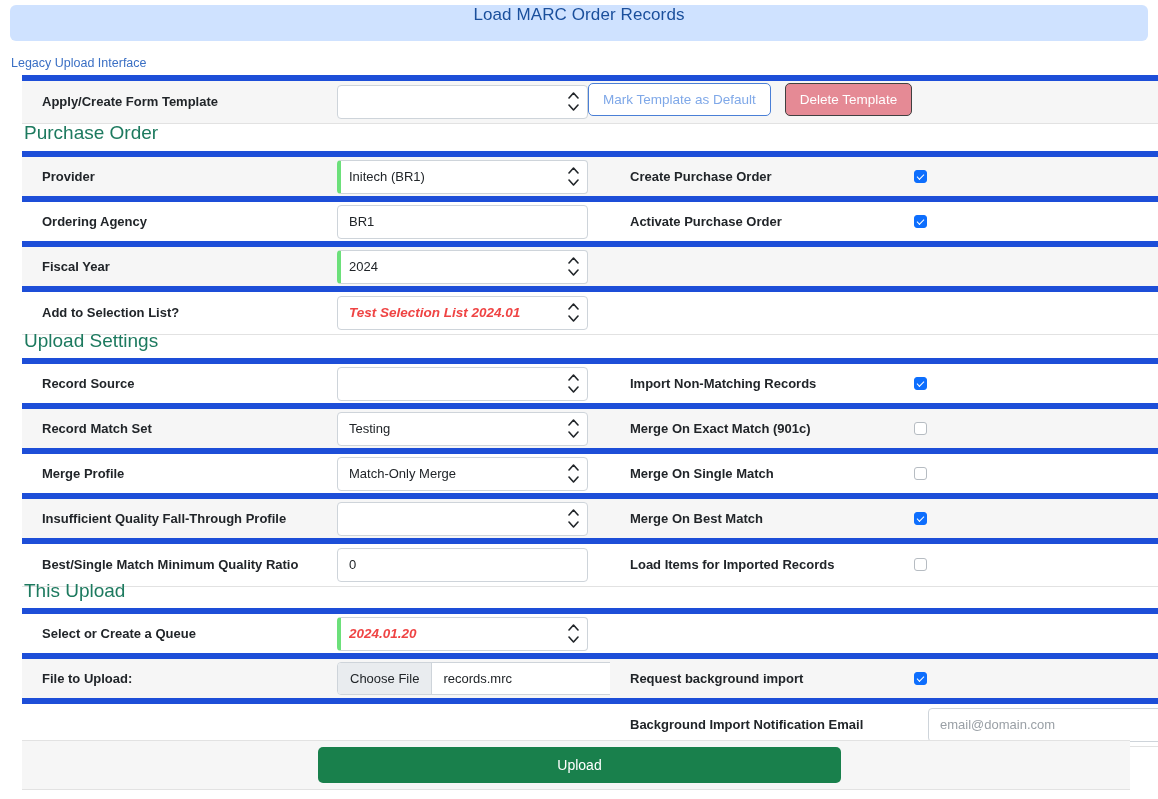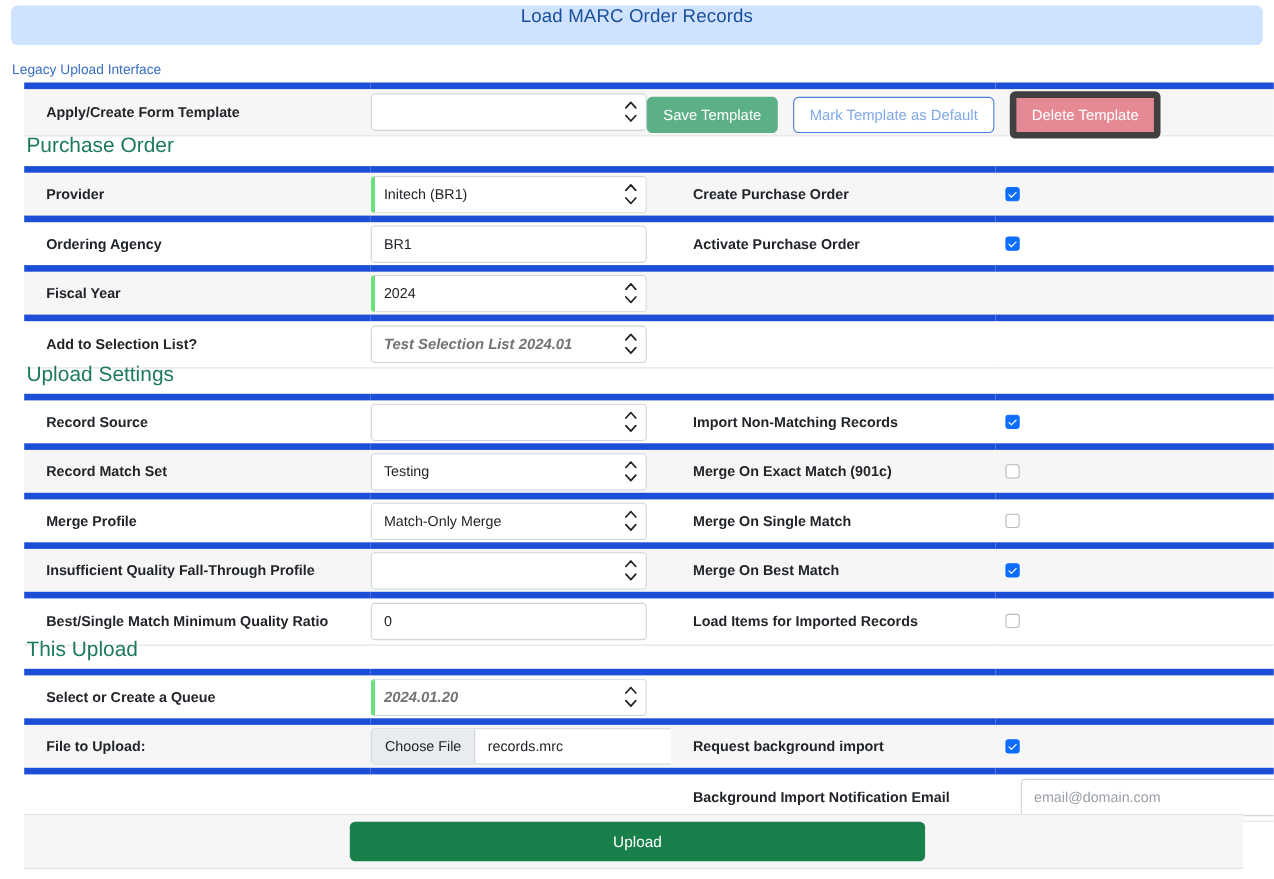--- a/index.html
+++ b/index.html
@@ -61,21 +61,21 @@
     display:flex;align-items:center;
     padding-left:11px;font-size:13px;color:#212529;
   }
   .sel.greenbar{border-left:4px solid #6ce07a;padding-left:8px;}
   .sel .caret{
     position:absolute;right:8px;top:0;height:100%;
     display:flex;flex-direction:column;justify-content:center;gap:5px;
     pointer-events:none;
   }
   .sel .caret svg{display:block;}
-  .sel .val.greenitalic{color:#737373;font-style:italic;font-weight:bold;font-size:13.5px;}
+  .sel .val.greenitalic{color:#ef4444;font-style:italic;font-weight:bold;font-size:13.5px;}
   .sel .val{white-space:nowrap;overflow:hidden;}
 
   
   .inp{
     box-sizing:border-box;width:251px;height:34px;
     border:1px solid #ced4da;border-radius:4px;background:#fff;
     display:flex;align-items:center;padding-left:11px;
     font-size:13px;color:#212529;
   }
 
@@ -121,21 +121,21 @@
   }
   .btn-save{
     background:#5cb085;color:#fff;border:1px solid #5cb085;border-radius:5px;
     padding:0 14px;height:31px;display:flex;align-items:center;font-size:13.5px;
   }
   .btn-mark{
     background:#fff;color:#7fa8e8;border:1px solid #4a7fd6;border-radius:5px;
     padding:0 14px;height:31px;display:flex;align-items:center;font-size:13.5px;
   }
   .btn-del{
-    background:#e58a95;color:#fff;border:6px solid #404040;border-radius:5px;
+    background:#e58a95;color:#fff;border:1px solid #404040;border-radius:5px;
     padding:0 14px;height:31px;display:flex;align-items:center;font-size:13.5px;
   }
 
   
   .uploadrow{
     position:absolute;left:22px;top:740px;width:1108px;height:48px;
     background:#f6f6f6;border-top:1px solid #e2e2e2;border-bottom:1px solid #e2e2e2;
   }
   .btn-upload{
     position:absolute;left:296px;top:6px;width:523px;height:36px;
@@ -172,21 +172,20 @@
           </span>
         </div>
       </td>
       <td class="lab2"></td>
       <td class="ctl2"></td>
     </tr>
   </tbody>
     </table>
 
   <div class="tmplbtns">
-    <div class="btn-save">Save Template</div>
     <div class="btn-mark">Mark Template as Default</div>
     <div class="btn-del">Delete Template</div>
   </div>
 
   <div class="sechead" style="top:122px;">Purchase Order</div>
 
   <table class="ftable" style="top:151px;">
     <tbody>
         <tr class="odd">
       <td class="lab">Provider</td>

